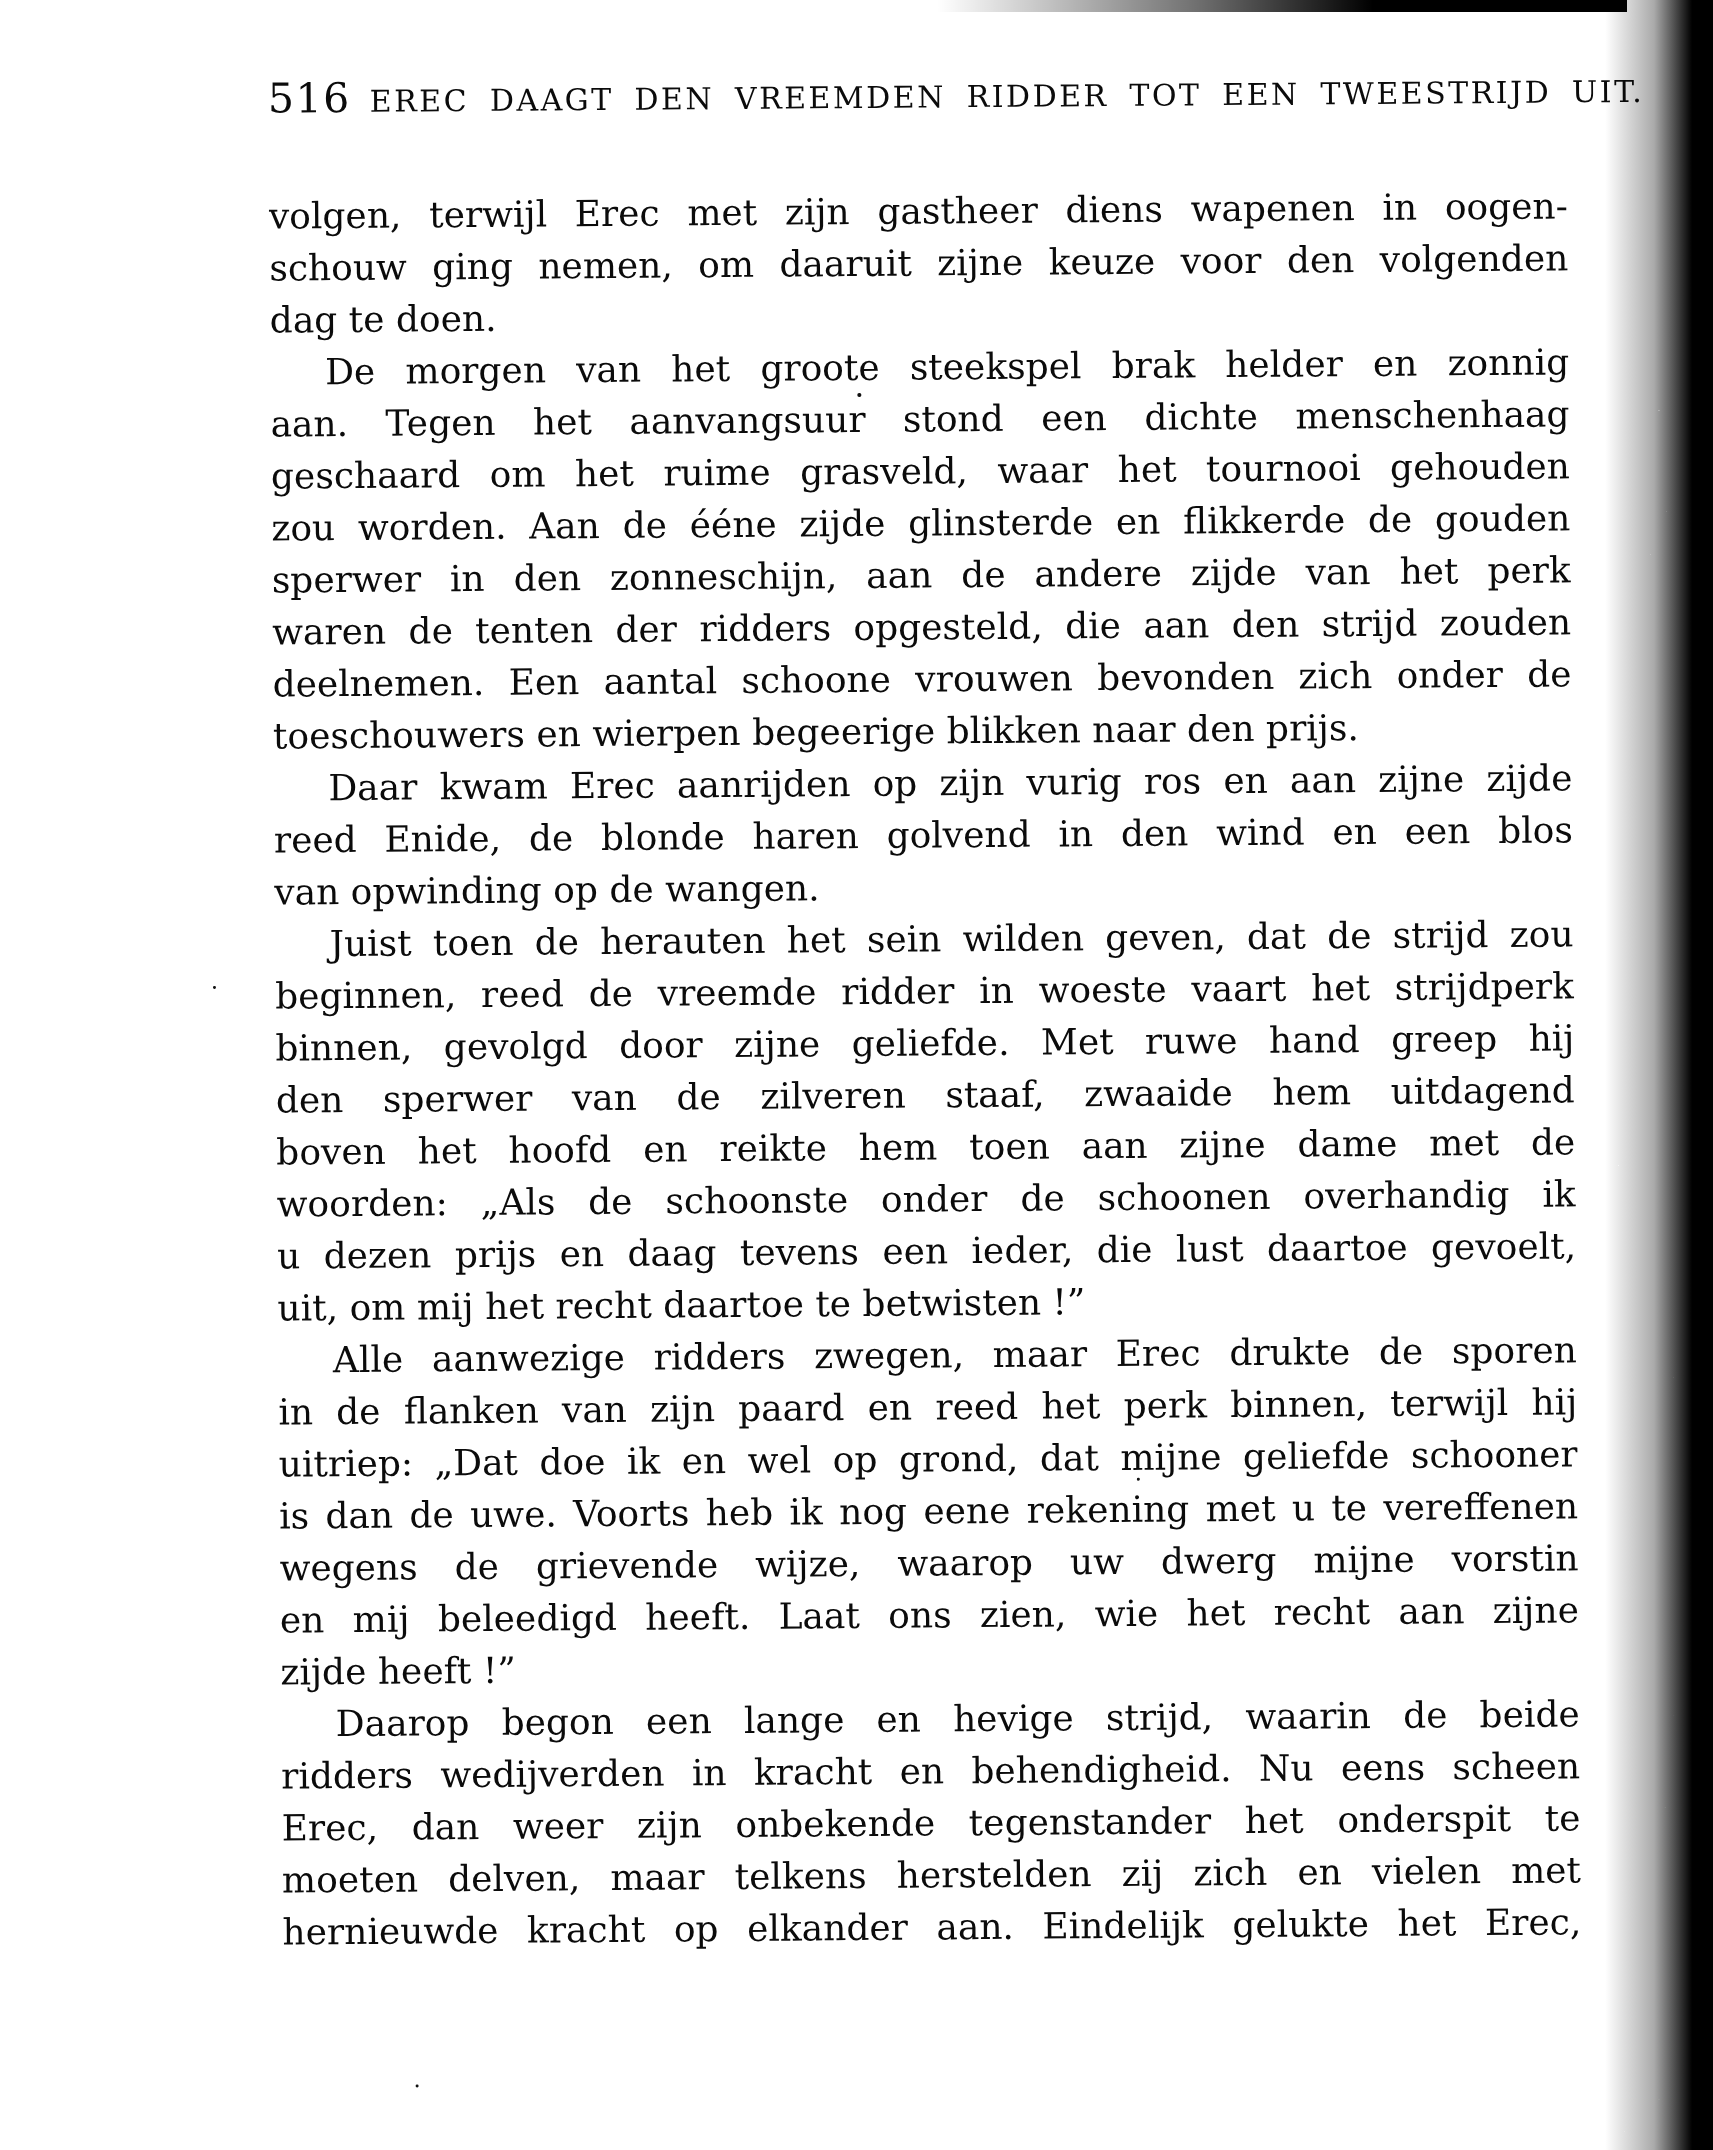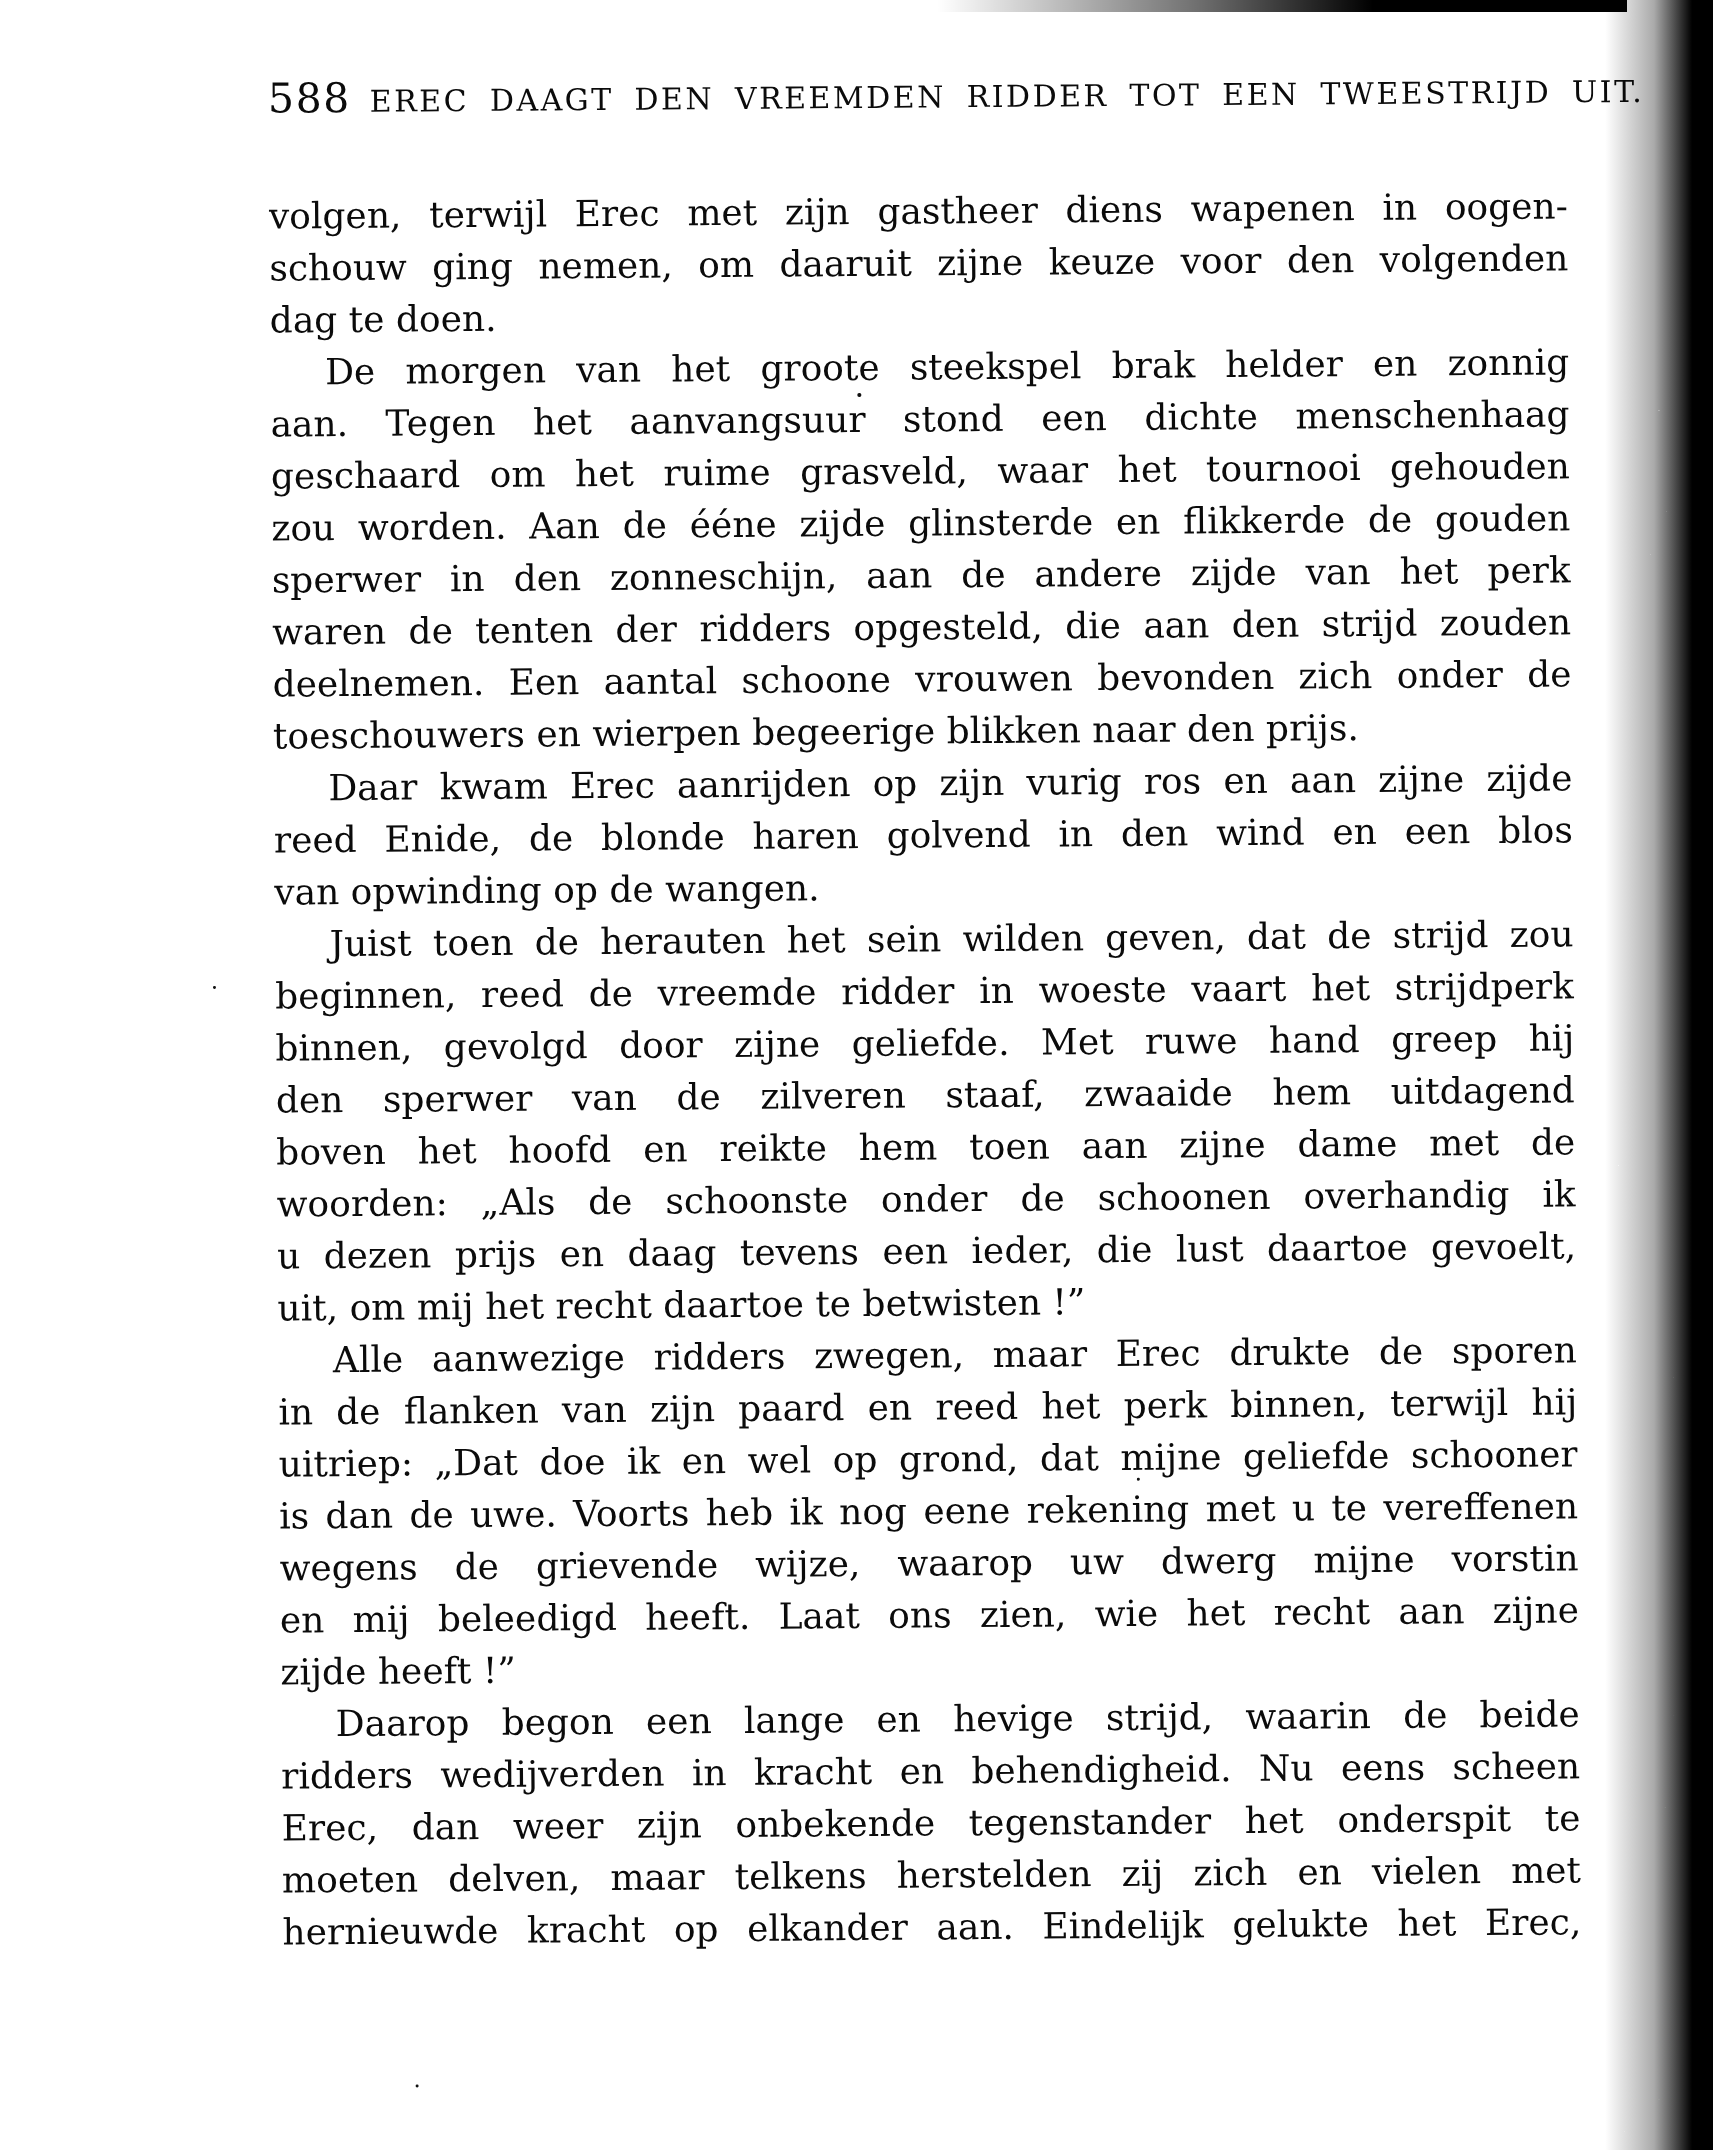--- a/index.html
+++ b/index.html
@@ -55,21 +55,21 @@
     position:absolute;background:#111;border-radius:50%;
     pointer-events:none;
   }
 </style>
 </head>
 <body>
 
 <div class="page">
 
   <div class="header">
-    <span class="page-number">588</span>
+    <span class="page-number">516</span>
     <span class="running-title">EREC DAAGT DEN VREEMDEN RIDDER TOT EEN TWEESTRIJD UIT.</span>
   </div>
 
   <div class="textblock">
       <div class="line j">volgen, terwijl Erec met zijn gastheer diens wapenen in oogen-</div>
       <div class="line j">schouw ging nemen, om daaruit zijne keuze voor den volgenden</div>
       <div class="line">dag te doen.</div>
       <div class="line indent j">De morgen van het groote steekspel brak helder en zonnig</div>
       <div class="line j">aan. Tegen het aanvangsuur stond een dichte menschenhaag</div>
       <div class="line j">geschaard om het ruime grasveld, waar het tournooi gehouden</div>

